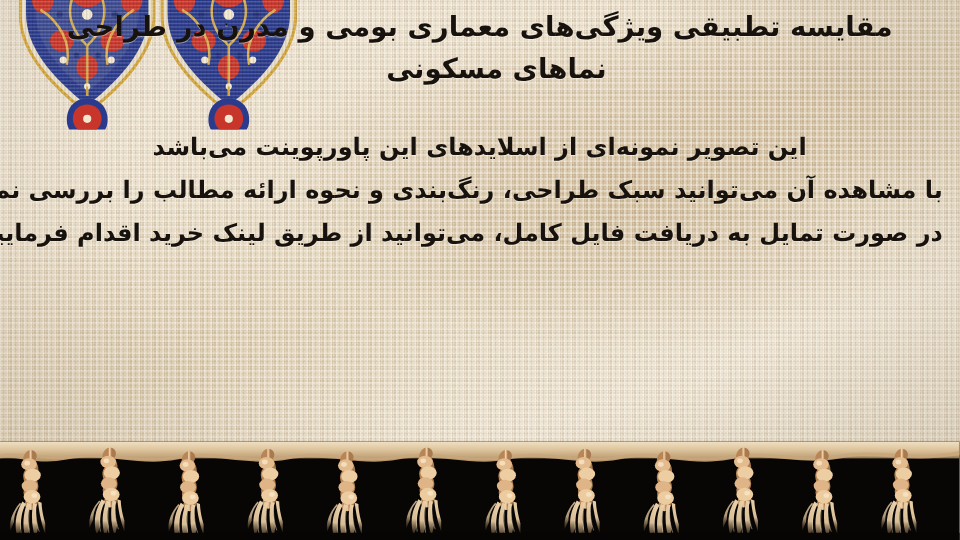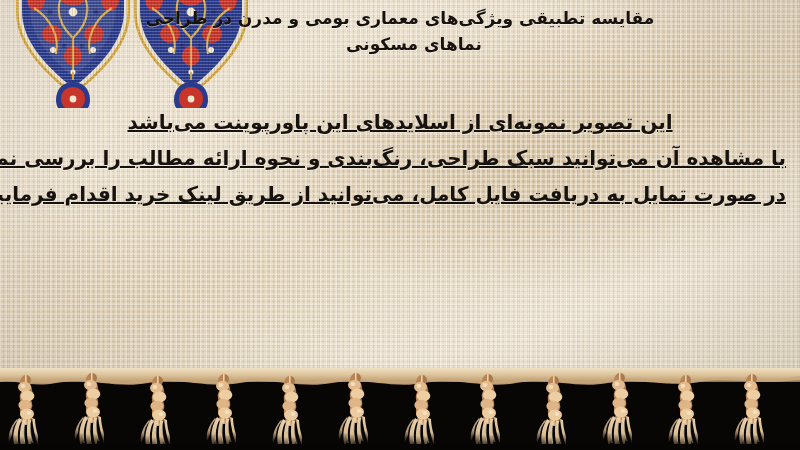--- a/index.html
+++ b/index.html
@@ -62,40 +62,40 @@
 
   
   .txtlayer{position:absolute;left:0;top:0;width:800px;height:375px;}
 
   .title{
     position:absolute;
     top:6px;right:0;left:0;
     text-align:center;
     padding-right:36px;padding-left:36px;
     color:#17120d;
-    font-size:17px;
+    font-size:23px;
     font-weight:700;
     line-height:1.52;
     letter-spacing:0px;
     text-shadow:0 1px 0 rgba(255,252,245,.45);
   }
   .title .l2{display:block;padding-left:28px;}
 
   .body{
     position:absolute;
     top:112px;left:0;right:0;
     text-align:center;
     padding:0 14px;
     color:#17120d;
     font-size:20px;
     font-weight:700;
     line-height:1.0;
   }
   .body .line{display:block;margin-bottom:16px;white-space:nowrap;
-    text-shadow:0 1px 0 rgba(255,252,245,.40);text-decoration:underline;}
+    text-shadow:0 1px 0 rgba(255,252,245,.40);}
   .body .line:last-child{margin-bottom:0;}
 
   
   .bottomband{
     position:absolute;left:0;top:368px;width:800px;height:82px;
     background:#080604;
     overflow:hidden;
   }
   .bandedge{
     position:absolute;left:0;top:0;width:800px;height:14px;

